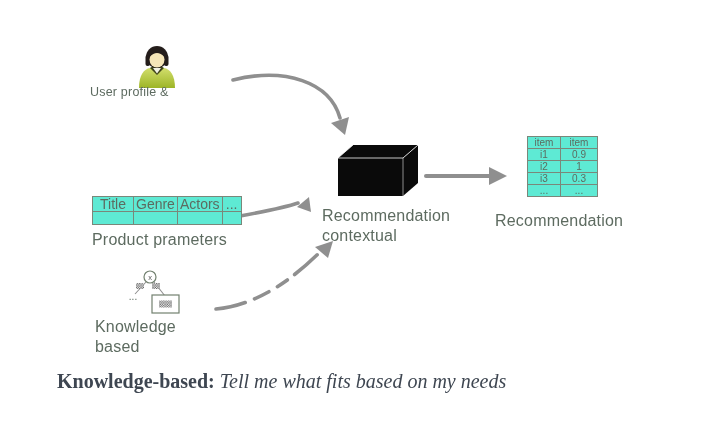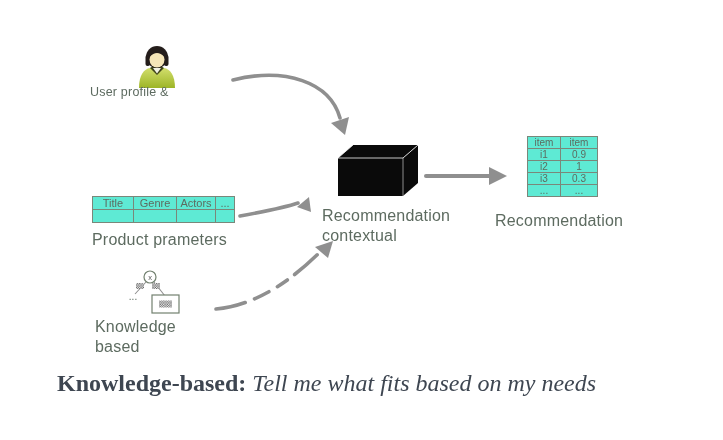--- a/index.html
+++ b/index.html
@@ -10,35 +10,35 @@
   .overlay { position:absolute; left:0; top:0; }
 
   .label {
     position:absolute; color:#5d6b60; font-size:12.5px; text-align:left;
     line-height:1.45; letter-spacing:.2px;
   }
   .label.tight { line-height:1.25; font-size:16px; }
 
   table.diagram-table { position:absolute; border-collapse:collapse; background:#5eead4; }
   table.diagram-table td {
-    border:1.3px solid #7a877a; font-size:11px; color:#5d6b60;
+    border:1.3px solid #7a877a; font-size:14px; color:#5d6b60;
     text-align:center; padding:0 2px; height:12px; line-height:1;
     font-family:"Liberation Sans", sans-serif;
   }
   table.pf-table { left:92px; top:196px; }
   table.pf-table td.c0 { width:36px; } table.pf-table td.c1 { width:38px; }
   table.pf-table td.c2 { width:34px; } table.pf-table td.c3 { width:14px; }
 
   table.rl-table { left:527px; top:136px; }
   table.rl-table td { font-size:10px; height:11px; }
   table.rl-table td.c0 { width:28px; } table.rl-table td.c1 { width:32px; }
 
   .caption {
     position:absolute; left:57px; top:370px; width:640px;
-    font-family:"Liberation Serif", serif; font-size:24px; color:#3e4651;
+    font-family:"Liberation Serif", serif; font-size:20px; color:#3e4651;
     white-space:nowrap;
   }
   .caption .term { font-weight:bold; }
   .caption .desc { font-style:italic; }
 </style>
 </head>
 <body>
 
 <div class="canvas">
 

